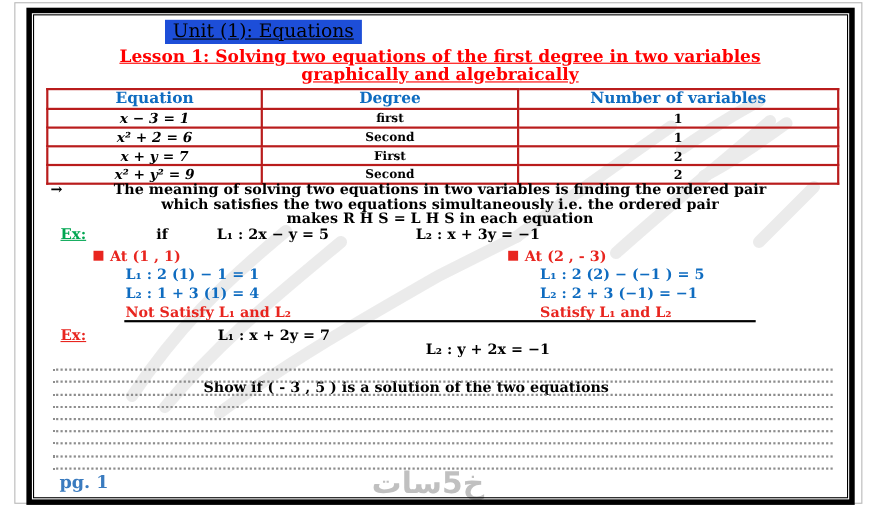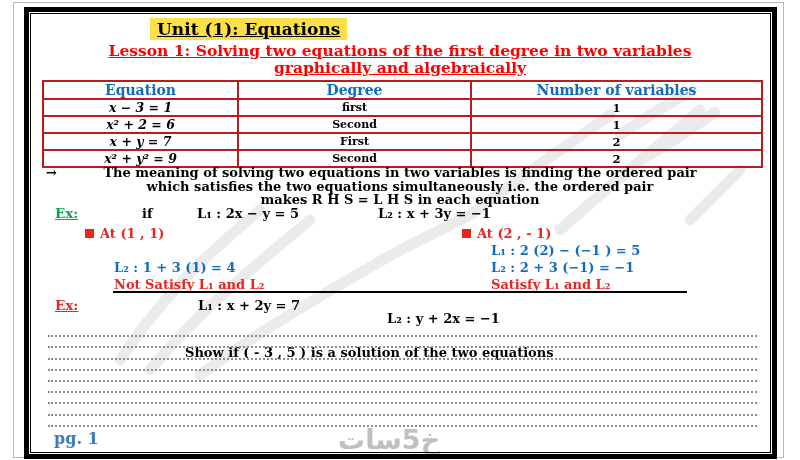--- a/index.html
+++ b/index.html
@@ -25,22 +25,22 @@
   .wm-khamsat{
     position:absolute;left:338px;top:424px;z-index:3;
     font-family:"DejaVu Sans","Liberation Sans",sans-serif;
     font-size:27px;font-weight:bold;color:#c0c0c0;letter-spacing:1px;
   }
   
   .content{position:absolute;left:0;top:0;width:800px;height:460px;z-index:5;}
   .abs{position:absolute;white-space:nowrap;}
 
   .unit-title{
-    left:150px;top:18px;background:#fde047;padding:1px 7px;
-    font-size:17px;font-weight:bold;text-decoration:underline;color:#000;
+    left:150px;top:18px;background:#1d4ed8;padding:1px 7px;
+    font-size:17px;font-weight:normal;text-decoration:underline;color:#000;
   }
   .lesson-title{
     left:0;top:42px;width:800px;text-align:center;color:#ff0000;
     font-size:15.5px;font-weight:bold;line-height:17px;
   }
   .lesson-title .u{text-decoration:underline;}
 
   table.eq-table{
     position:absolute;left:42px;top:80px;width:719px;
     border-collapse:collapse;table-layout:fixed;
@@ -156,24 +156,25 @@
     <div>which satisfies the two equations simultaneously i.e. the ordered pair</div>
     <div>makes R H S = L H S in each equation</div>
   </div>
 
   <div class="abs ex-label ex-green" style="left:55px;top:205px;">Ex:</div>
   <div class="abs bold13" style="left:142px;top:206px;">if</div>
   <div class="abs bold13" style="left:197px;top:206px;">L₁ : 2x − y = 5</div>
   <div class="abs bold13" style="left:378px;top:206px;">L₂ : x + 3y =  −1</div>
 
   <div class="abs case-title" style="left:85px;top:226px;"><span class="sq"></span><span>At (1 , 1)</span></div>
+  <div class="abs blue-eq" style="left:114px;top:243px;">L₁ : 2 (1) − 1 = 1</div>
   <div class="abs blue-eq" style="left:114px;top:260px;">L₂ : 1 + 3 (1) = 4</div>
   <div class="abs red-result" style="left:114px;top:277px;">Not Satisfy L₁ and L₂</div>
 
-  <div class="abs case-title" style="left:462px;top:226px;"><span class="sq"></span><span>At (2 , - 1)</span></div>
+  <div class="abs case-title" style="left:462px;top:226px;"><span class="sq"></span><span>At (2 , - 3)</span></div>
   <div class="abs blue-eq" style="left:491px;top:243px;">L₁ : 2 (2) − (−1 ) = 5</div>
   <div class="abs blue-eq" style="left:491px;top:260px;">L₂ : 2 + 3 (−1) = −1</div>
   <div class="abs red-result" style="left:491px;top:277px;">Satisfy L₁ and L₂</div>
 
   <div class="abs divider"></div>
 
   <div class="abs ex-label ex-red" style="left:55px;top:297px;">Ex:</div>
   <div class="abs bold13" style="left:185px;top:297px;margin-top:48px;">Show if ( - 3 , 5 ) is a solution of the two equations</div>
   <div class="abs bold13" style="left:198px;top:298px;">L₁ : x + 2y  =  7</div>
   <div class="abs bold13" style="left:387px;top:311px;">L₂ : y + 2x = −1</div>

